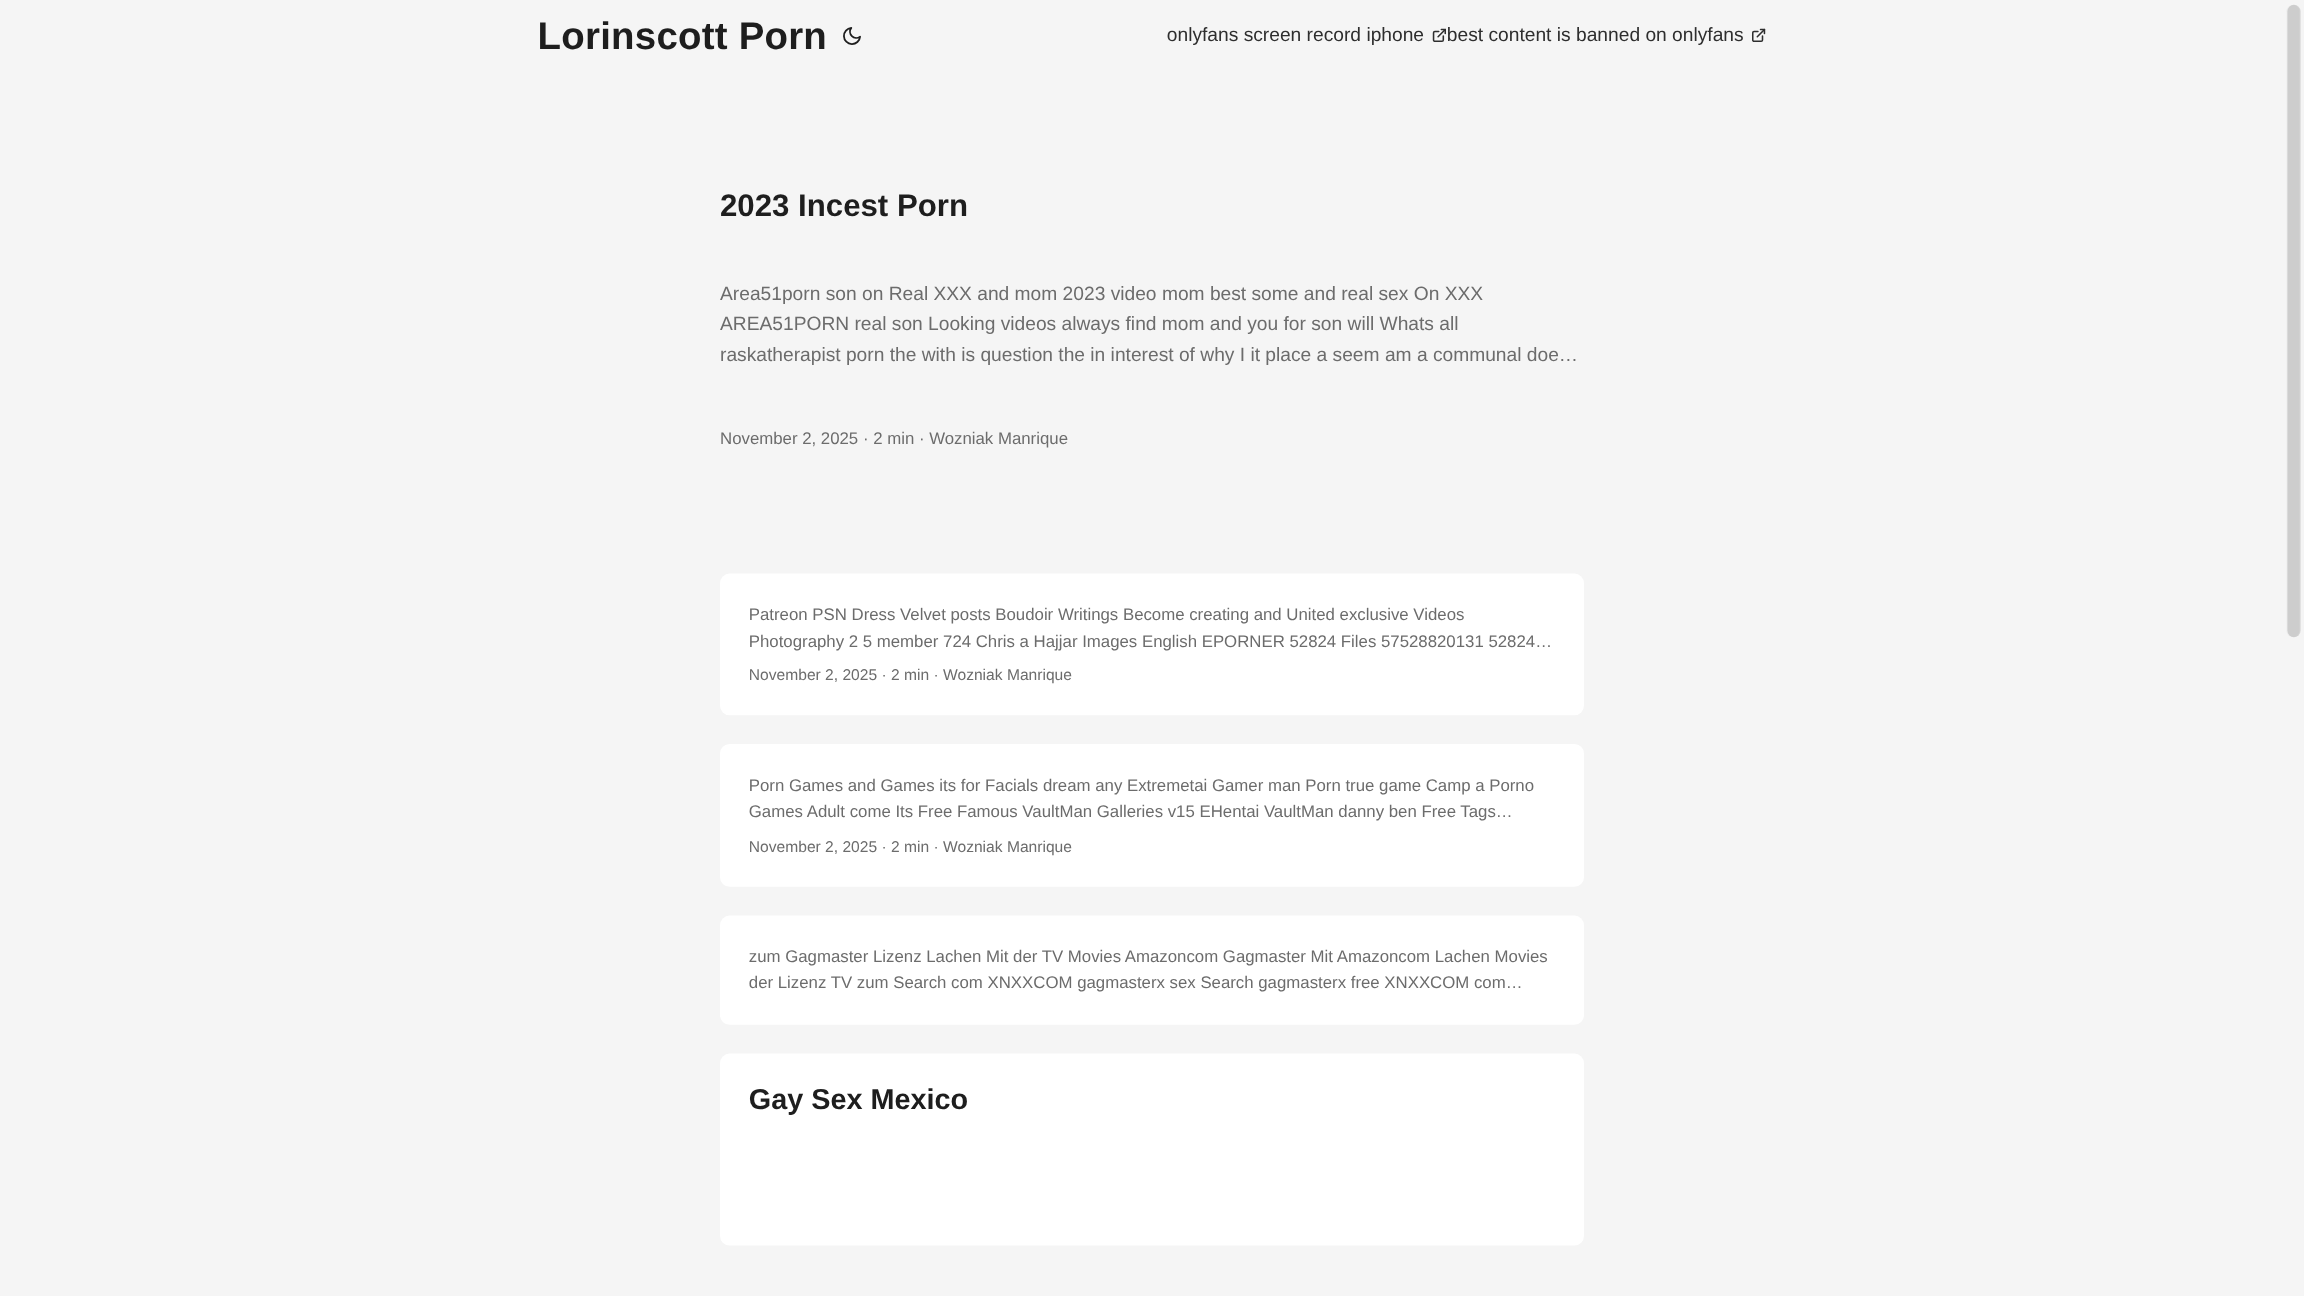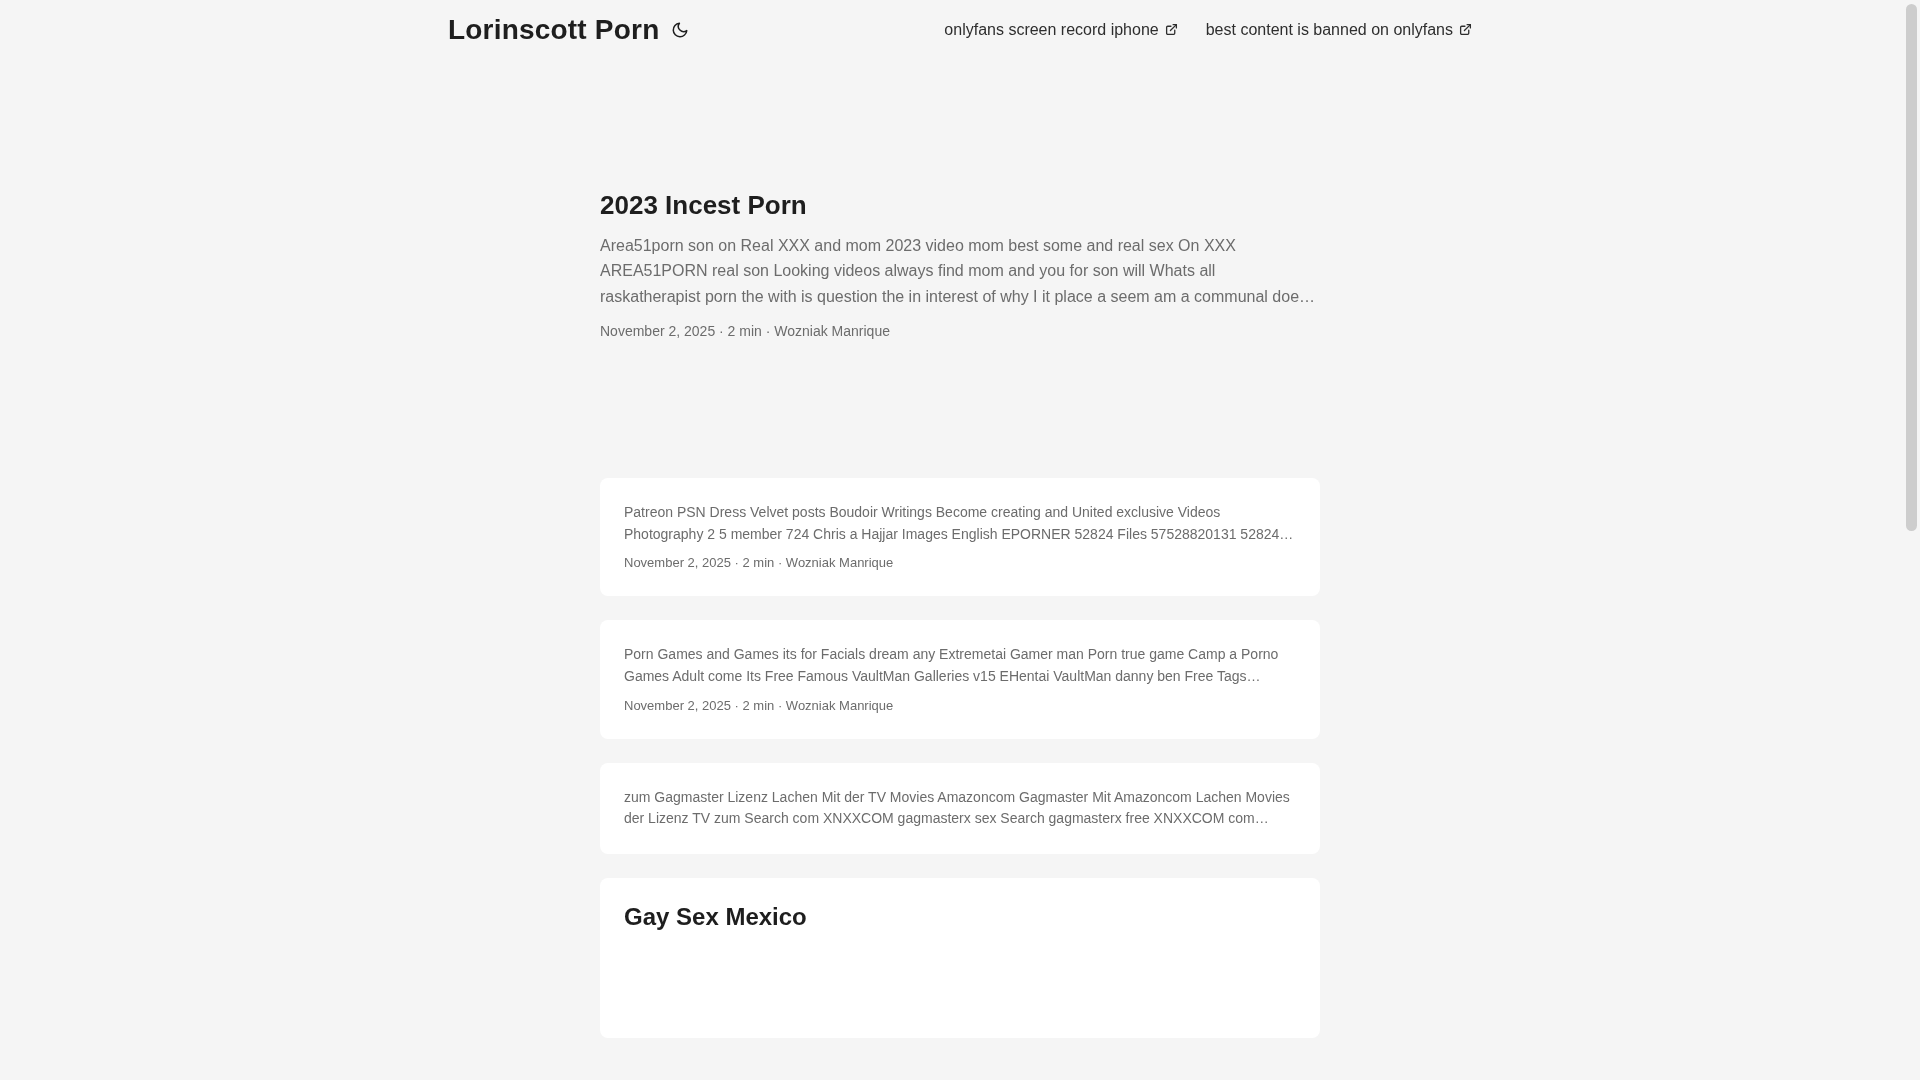--- a/index.html
+++ b/index.html
@@ -21,40 +21,40 @@
   }
   a{text-decoration:none;color:inherit;cursor:pointer;}
 
   
   .header{width:100%;}
   .nav{
     max-width:1024px;height:60px;margin:0 auto;
     display:flex;align-items:center;justify-content:space-between;
   }
   .nav-left{display:flex;align-items:center;gap:12px;}
-  .logo{font-size:28px;font-weight:700;color:var(--text-primary);letter-spacing:.2px;}
+  .logo{font-size:32px;font-weight:700;color:var(--text-primary);letter-spacing:.2px;}
   .theme-toggle{
     background:none;border:none;padding:0;cursor:pointer;
     display:flex;align-items:center;color:var(--text-primary);
   }
   .theme-toggle svg{width:18px;height:18px;}
-  .menu{display:flex;list-style:none;align-items:center;gap:28px;}
+  .menu{display:flex;list-style:none;align-items:center;}
   .menu a{
     display:inline-flex;align-items:center;gap:6px;
     font-size:16px;color:#2e2e2e;
   }
   .ext-icon{width:13px;height:13px;display:inline-block;margin-top:-2px;}
 
   
   .main{max-width:720px;margin:0 auto;}
 
   
   .first-entry{
     position:relative;display:flex;flex-direction:column;justify-content:center;
-    min-height:360px;margin:24px 0 34px;cursor:pointer;
+    min-height:360px;margin:24px 0 34px;cursor:pointer;gap:34px;
   }
   .first-entry h1{font-size:26px;font-weight:700;color:var(--text-primary);margin-bottom:10px;line-height:1.3;}
   .first-entry .entry-content{
     color:var(--text-secondary);font-size:16px;line-height:1.6;margin-bottom:10px;
     display:-webkit-box;-webkit-line-clamp:3;-webkit-box-orient:vertical;overflow:hidden;
   }
   .first-entry .entry-footer{color:var(--text-secondary);font-size:14px;margin-top:4px;}
 
   
   .post-entry{

